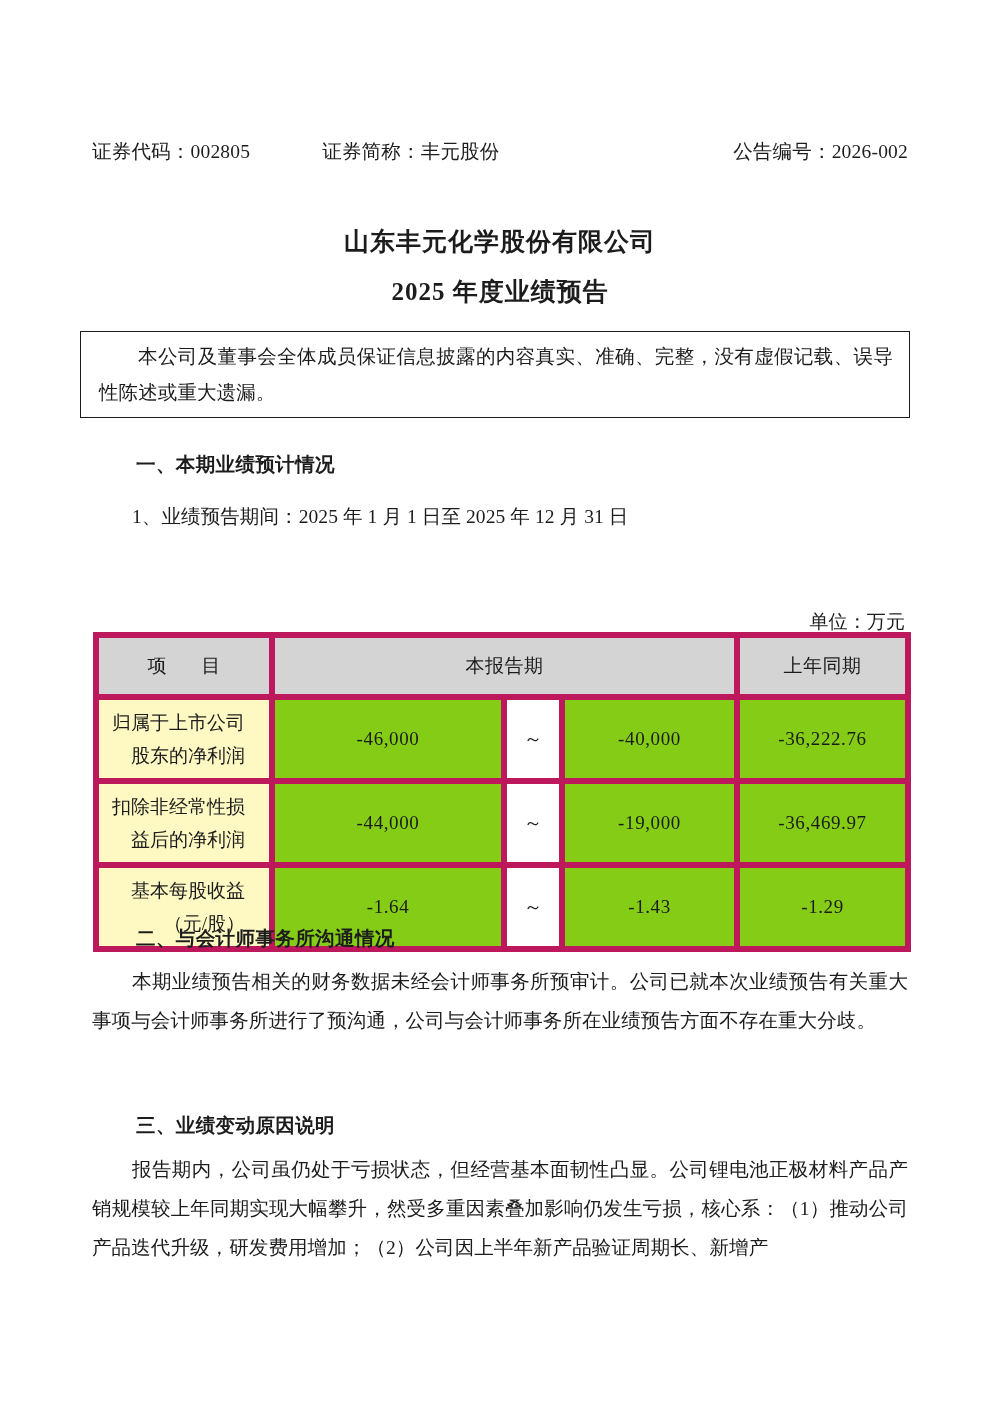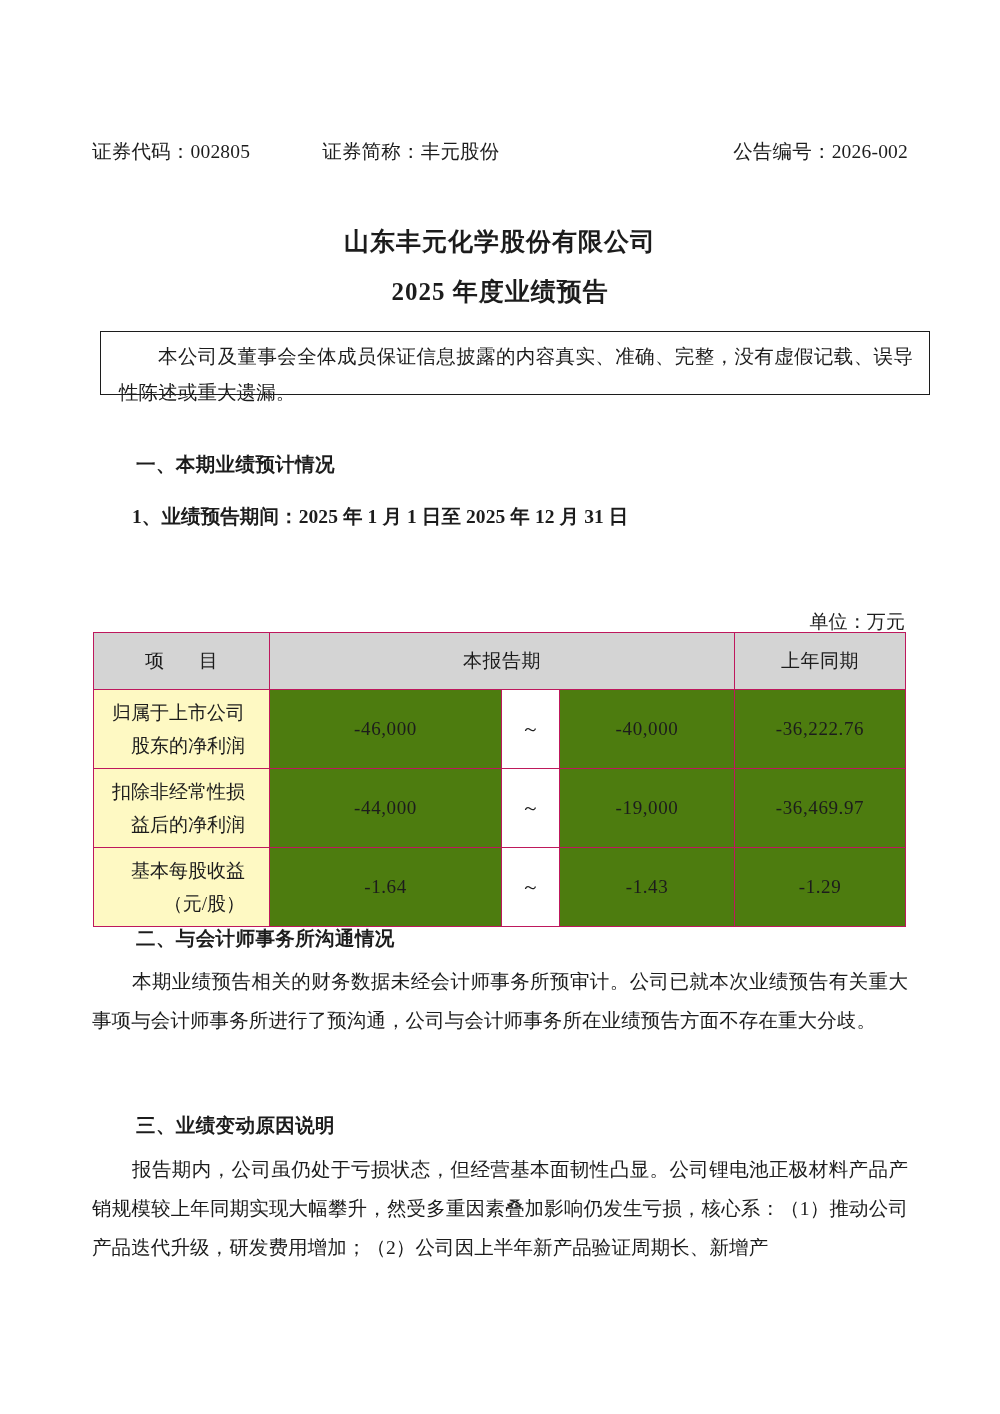--- a/index.html
+++ b/index.html
@@ -52,24 +52,23 @@
   }
   .title-main { top: 225px; }
   .title-sub  { top: 275px; }
 
   
   .disclaimer-box {
     position: absolute;
     left: 80px;
     top: 331px;
     width: 830px;
-    height: 64px;
+    height: 87px;
     border: 1.6px solid #1c1c1c;
     box-sizing: border-box;
-    margin-left: 20px;
   }
   .disclaimer-text {
     position: absolute;
     left: 18px;
     top: 7px;
     width: 794px;
     font-size: 19.5px;
     line-height: 36px;
     text-indent: 39px;
     text-align: justify;
@@ -99,21 +98,21 @@
   .para.indent { text-indent: 40px; }
   .list-item {
     position: absolute;
     left: 132px;
     font-size: 19.5px;
     white-space: nowrap;
     letter-spacing: 0.1px;
   }
 
   #sec1-head   { top: 451px; }
-  #item-period { top: 503px; font-weight: bold; }
+  #item-period { top: 503px; }
   #item-status { top: 547px; }
   #unit-label  {
     position: absolute;
     top: 609px;
     left: 0;
     width: 905px;
     text-align: right;
     font-size: 19px;
     letter-spacing: 0.1px;
     font-family: Liberation Mono, monospace;
@@ -127,21 +126,21 @@
   .fin-table {
     position: absolute;
     left: 93px;
     top: 632px;
     width: 812px;
     border-collapse: collapse;
     table-layout: fixed;
     font-size: 19px;
   }
   .fin-table td, .fin-table th {
-    border: 1px solid #be185d;
+    border: 6px solid #be185d;
     padding: 0;
     font-weight: normal;
     vertical-align: middle;
   }
   .fin-table .hdr-cell {
     background: #d4d4d4;
     height: 56px;
     text-align: center;
     letter-spacing: 0.5px;
   }
@@ -150,21 +149,21 @@
     background: #fef9c3;
     height: 70px;
     padding: 4px 24px 4px 10px;
     line-height: 33px;
     text-align: right;
   }
   .fin-table .val-cell {
     height: 70px;
     text-align: center;
     padding: 0 10px;
-    background: #4d7c0f;
+    background: #84cc16;
     letter-spacing: 0.6px;
   }
   .fin-table .tilde-cell {
     height: 70px;
     text-align: center;
     background: #ffffff;
   }
   .col-item  { width: 176px; }
   .col-low   { width: 232px; }
   .col-tilde { width: 58px; }

